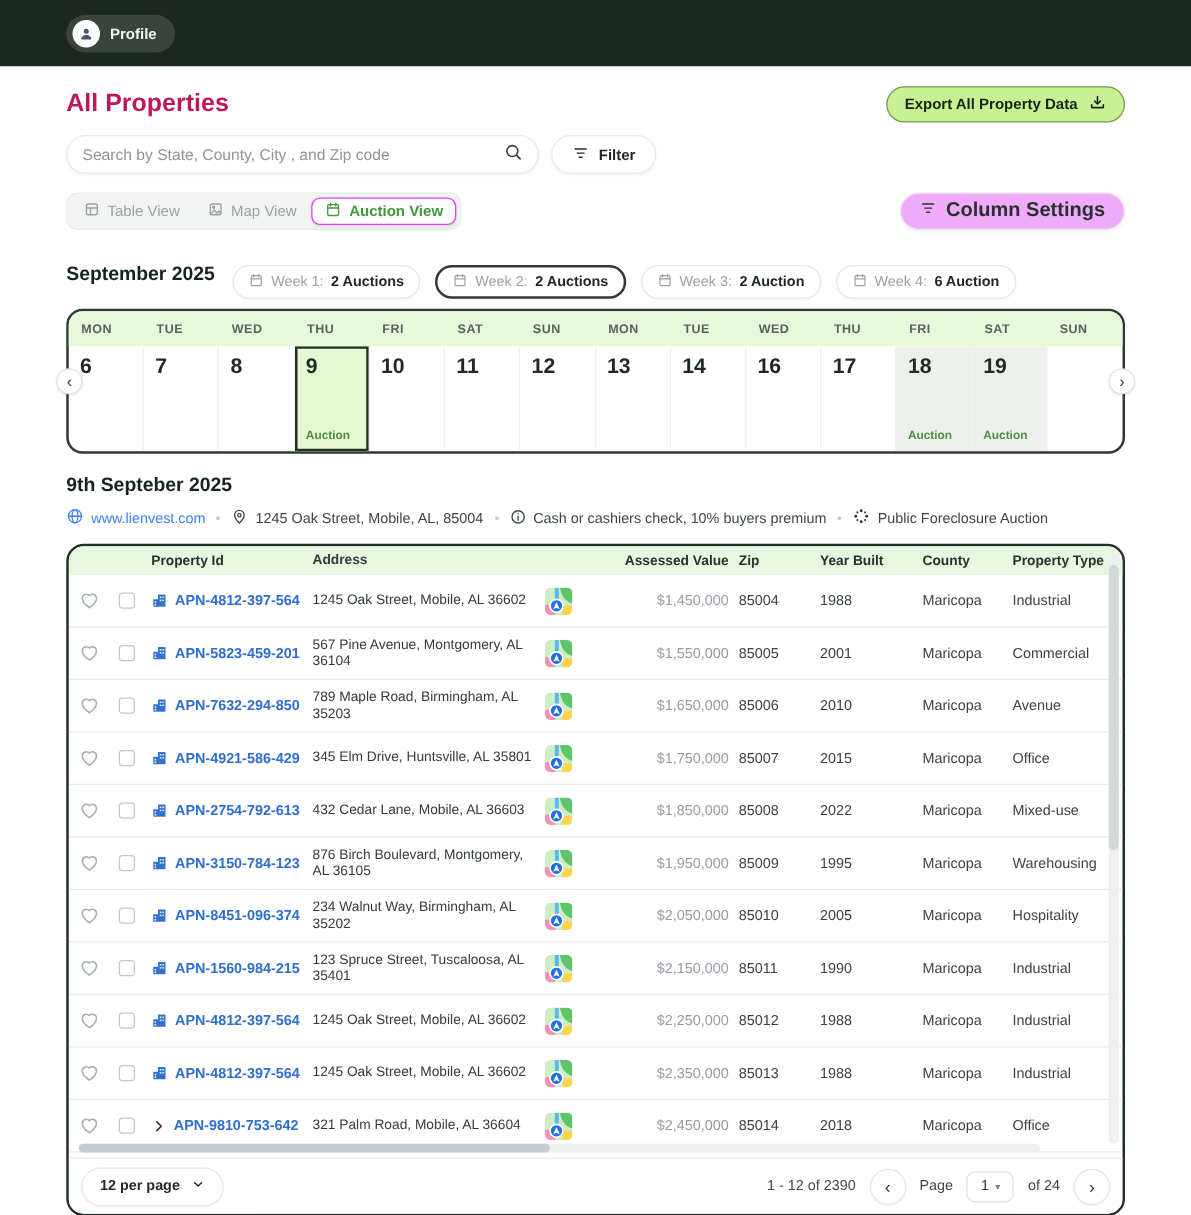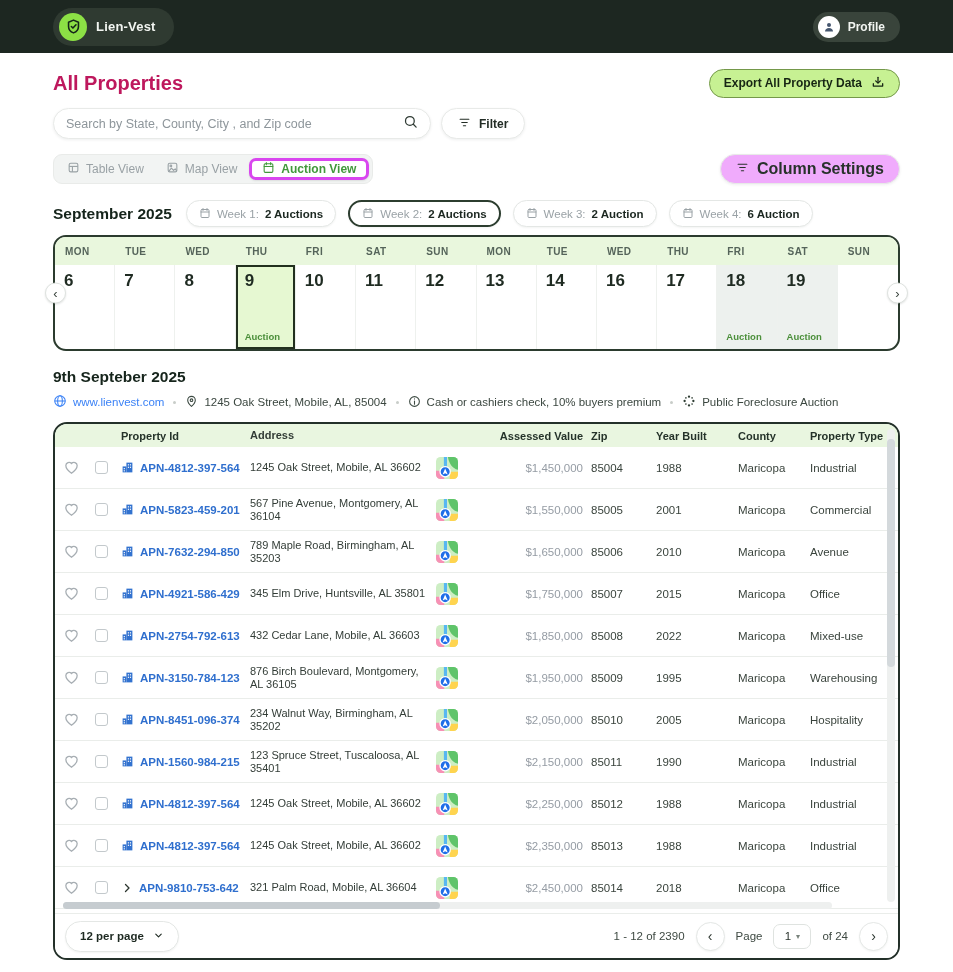--- a/index.html
+++ b/index.html
@@ -26,27 +26,27 @@
   .search-row { display:flex; gap:10px; margin-top:10px; }
   .search-box { width:378px; height:31px; background:#fff; border:1px solid #e8eae8; border-radius:16px; box-shadow:0 1px 3px rgba(20,35,25,.07); display:flex; align-items:center; padding:0 12px; }
   .search-box input { flex:1; border:none; outline:none; font-size:12.5px; color:#2c3630; font-family:"Liberation Sans",sans-serif; background:transparent; }
   .search-box input::placeholder { color:#8e969b; }
   .filter-btn { height:31px; display:flex; align-items:center; gap:8px; background:#fff; border:1px solid #e8eae8; border-radius:999px; padding:0 16px; font-size:12px; font-weight:600; color:#222c25; box-shadow:0 1px 3px rgba(20,35,25,.07); cursor:pointer; }
 
   
   .tabs-row { display:flex; align-items:center; justify-content:space-between; margin-top:15px; }
   .tabs-group { display:flex; gap:2px; background:#f2f4f3; border:1px solid #e9ebe9; border-radius:9px; padding:3px; height:30px; }
   .tab { display:flex; align-items:center; gap:6px; padding:0 10px; font-size:12px; color:#99a1a5; border-radius:7px; cursor:pointer; }
-  .tab.active { background:#fff; color:#41983b; font-weight:700; border:3px solid #d946ef; box-shadow:0 1px 2px rgba(20,35,25,.10); }
+  .tab.active { background:#fff; color:#41983b; font-weight:700; border:1px solid #d946ef; box-shadow:0 1px 2px rgba(20,35,25,.10); }
   .colset-btn { height:30px; display:flex; align-items:center; gap:8px; background:#f0abfc; border:1px solid #e8eae8; border-radius:999px; padding:0 15px; font-size:16px; font-weight:600; color:#28322b; box-shadow:0 1px 3px rgba(20,35,25,.07); cursor:pointer; }
 
   
   .month-row { display:flex; align-items:center; gap:12px; margin-top:16px; }
   .month-title { font-size:15.5px; font-weight:700; color:#15241b; margin-right:2px; }
-  .chip { display:flex; align-items:center; gap:6px; height:27px; padding:0 12px; background:#fff; border:1px solid #e4e7e5; border-radius:999px; font-size:11.5px; box-shadow:0 1px 2px rgba(20,35,25,.05); cursor:pointer; }
+  .chip { display:flex; align-items:center; gap:6px; height:27px; padding:0 12px; background:#fff; border:1px solid #e4e7e5; border-radius:999px; font-size:11.5px; box-shadow:0 1px 2px rgba(20,35,25,.05); cursor:pointer;margin-top:12px; }
   .chip.selected { border:2px solid #2c3d2f; }
   .chip .prefix { color:#9aa2a6; }
   .chip .count { color:#1b2720; font-weight:700; }
 
   
   .calendar { position:relative; margin-top:8px; border:2px solid #2b3b2e; border-radius:13px; background:#fff; }
   .cal-head { display:grid; grid-template-columns:repeat(14,1fr); background:#e9f7dd; height:28px; align-items:center; border-radius:11px 11px 0 0; }
   .cal-head .dow { font-size:10px; font-weight:700; color:#55645a; letter-spacing:.4px; padding-left:10px; }
   .cal-body { display:grid; grid-template-columns:repeat(14,1fr); height:84px; border-radius:0 0 11px 11px; overflow:hidden; }
   .day-cell { position:relative; border-right:1px solid #eef1ee; padding:6px 0 0 9px; font-size:17px; font-weight:600; color:#1f2b22; cursor:pointer; }
@@ -99,29 +99,20 @@
   .pager { display:flex; align-items:center; gap:11px; font-size:11.5px; color:#3f4a43; }
   .page-circle { width:29px; height:29px; border-radius:50%; border:1px solid #e4e7e5; background:#fff; display:grid; place-items:center; font-size:13px; color:#2b352e; box-shadow:0 1px 2px rgba(20,35,25,.05); cursor:pointer; line-height:1; }
   .page-select { display:flex; align-items:center; justify-content:center; gap:5px; width:38px; height:25px; border:1px solid #dfe3e0; border-radius:7px; font-size:11.5px; color:#2b352e; cursor:pointer; }
   .page-select .caret { font-size:8px; color:#79837c; }
   .chev { font-size:14px; }
 </style>
 </head>
 <body>
 
 <div class="topbar">
-  <div class="brand-pill">
-    <span class="brand-logo">
-      <svg width="17" height="17" viewBox="0 0 24 24" fill="none" stroke="#15261a" stroke-width="2.2" stroke-linecap="round" stroke-linejoin="round">
-        <path d="M12 3 L19 6 V12 C19 16.5 16 19.5 12 21 C8 19.5 5 16.5 5 12 V6 Z"></path>
-        <path d="M9 12 l2.2 2.2 L15.5 9.5"></path>
-      </svg>
-    </span>
-    <span class="brand-name">Lien-Vest</span>
-  </div>
   <div class="profile-pill">
     <span class="avatar">
       <svg width="12" height="12" viewBox="0 0 24 24" fill="#45566e">
         <circle cx="12" cy="8" r="4"></circle>
           <path d="M4 21c0-4.4 3.6-7 8-7s8 2.6 8 7z"></path>
       </svg>
     </span>
     <span class="profile-label">Profile</span>
   </div>
 </div>

